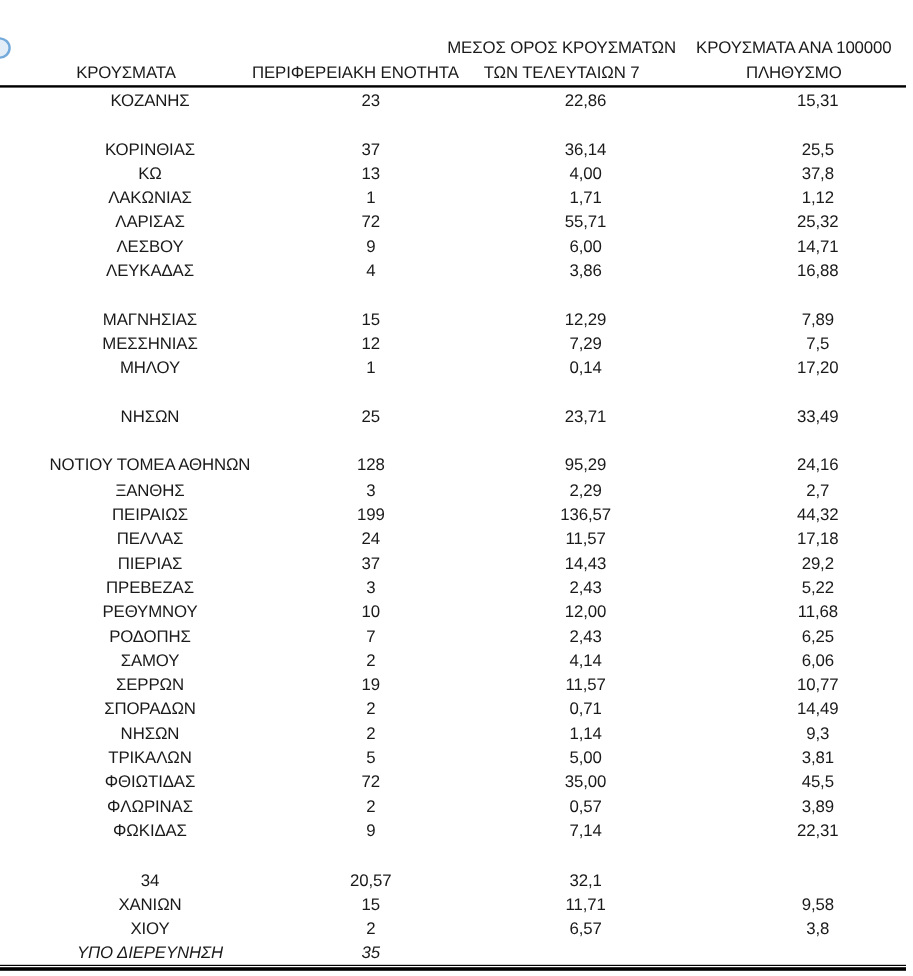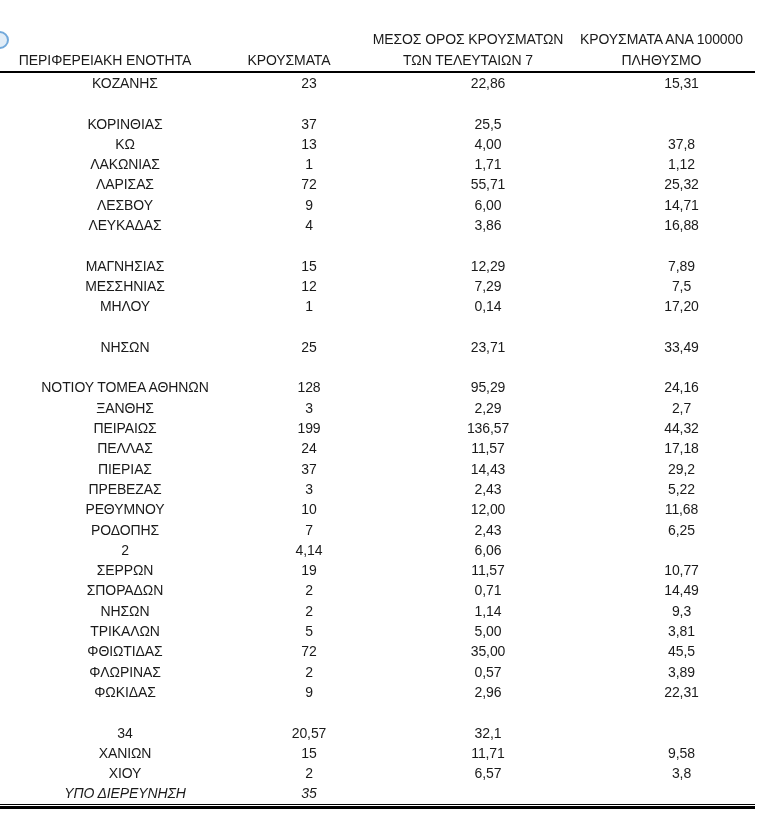--- a/index.html
+++ b/index.html
@@ -80,24 +80,24 @@
 <body>
 
 <div class="page">
 
   <div class="logo-sliver"></div>
 
   <div class="table-wrap">
 
     <div class="thead">
       <div class="hcell">
+        <span>ΚΡΟΥΣΜΑΤΑ</span>
+      </div>
+      <div class="hcell">
         <span>ΠΕΡΙΦΕΡΕΙΑΚΗ ΕΝΟΤΗΤΑ</span>
-      </div>
-      <div class="hcell">
-        <span>ΚΡΟΥΣΜΑΤΑ</span>
       </div>
       <div class="hcell">
         <div>ΜΕΣΟΣ ΟΡΟΣ ΚΡΟΥΣΜΑΤΩΝ</div>
         <div>ΤΩΝ ΤΕΛΕΥΤΑΙΩΝ 7</div>
       </div>
       <div class="hcell">
         <div>ΚΡΟΥΣΜΑΤΑ ΑΝΑ 100000</div>
         <div>ΠΛΗΘΥΣΜΟ</div>
       </div>
     </div>
@@ -113,20 +113,21 @@
         </div>
         <div class="row blank">
           <div class="cell"></div>
           <div class="cell"></div>
           <div class="cell"></div>
           <div class="cell"></div>
         </div>
         <div class="row">
           <div class="cell">ΚΟΡΙΝΘΙΑΣ</div>
           <div class="cell">37</div>
+          <div class="cell">36,14</div>
           <div class="cell">25,5</div>
         </div>
         <div class="row">
           <div class="cell">ΚΩ</div>
           <div class="cell">13</div>
           <div class="cell">4,00</div>
           <div class="cell">37,8</div>
         </div>
         <div class="row">
           <div class="cell">ΛΑΚΩΝΙΑΣ</div>
@@ -236,20 +237,21 @@
           <div class="cell">12,00</div>
           <div class="cell">11,68</div>
         </div>
         <div class="row">
           <div class="cell">ΡΟΔΟΠΗΣ</div>
           <div class="cell">7</div>
           <div class="cell">2,43</div>
           <div class="cell">6,25</div>
         </div>
         <div class="row">
+          <div class="cell">ΣΑΜΟΥ</div>
           <div class="cell">2</div>
           <div class="cell">4,14</div>
           <div class="cell">6,06</div>
         </div>
         <div class="row">
           <div class="cell">ΣΕΡΡΩΝ</div>
           <div class="cell">19</div>
           <div class="cell">11,57</div>
           <div class="cell">10,77</div>
         </div>
@@ -279,21 +281,21 @@
         </div>
         <div class="row">
           <div class="cell">ΦΛΩΡΙΝΑΣ</div>
           <div class="cell">2</div>
           <div class="cell">0,57</div>
           <div class="cell">3,89</div>
         </div>
         <div class="row">
           <div class="cell">ΦΩΚΙΔΑΣ</div>
           <div class="cell">9</div>
-          <div class="cell">2,96</div>
+          <div class="cell">7,14</div>
           <div class="cell">22,31</div>
         </div>
         <div class="row blank">
           <div class="cell"></div>
           <div class="cell"></div>
           <div class="cell"></div>
           <div class="cell"></div>
         </div>
         <div class="row">
           <div class="cell">34</div>

